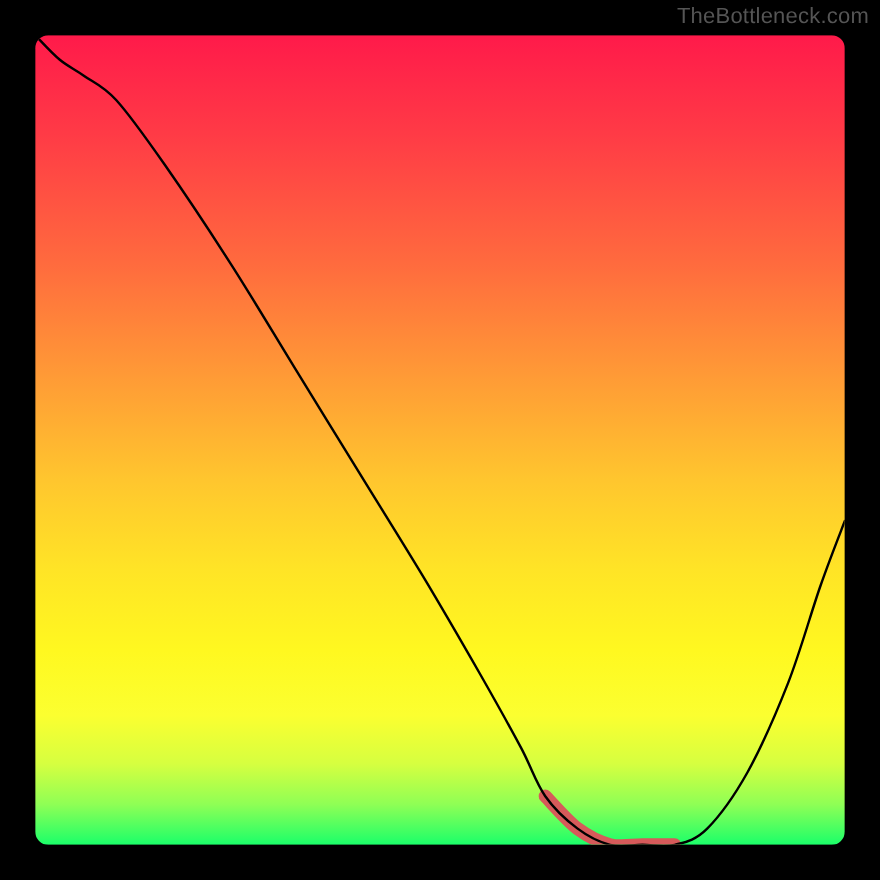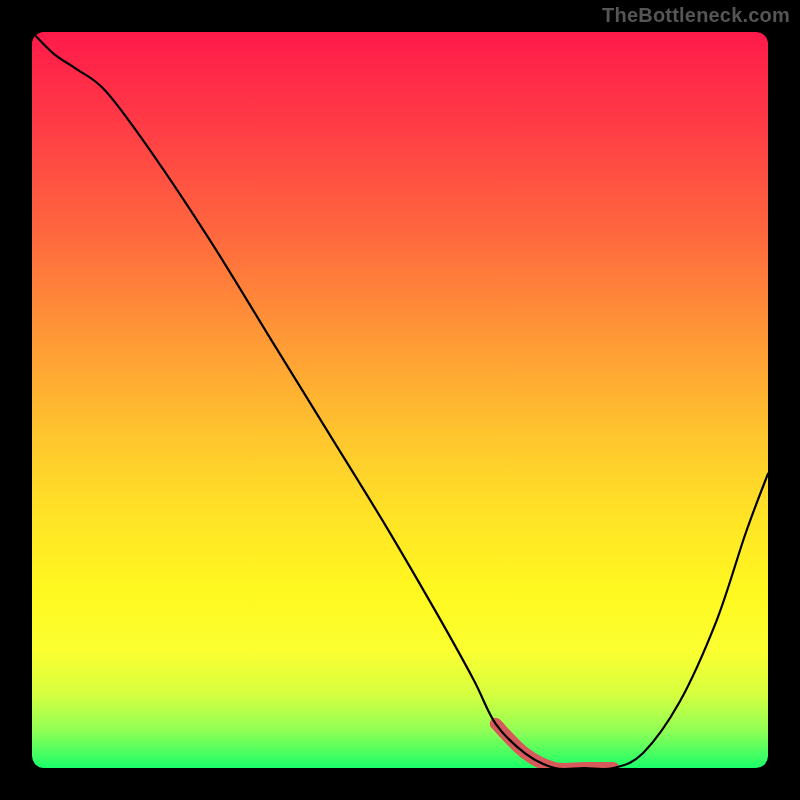--- a/index.html
+++ b/index.html
@@ -16,21 +16,21 @@
     width: 800px;
     height: 800px;
     background: #000;
   }
   .watermark {
     position: absolute;
     top: 4px;
     right: 10px;
     color: #555;
     font-size: 20px;
-    font-weight: 700;
+    font-weight: 400;
     letter-spacing: 0.2px;
     z-index: 30;
   }
   .card {
     position: absolute;
     left: 32px;
     top: 32px;
     width: 736px;
     height: 736px;
     border-radius: 12px;

